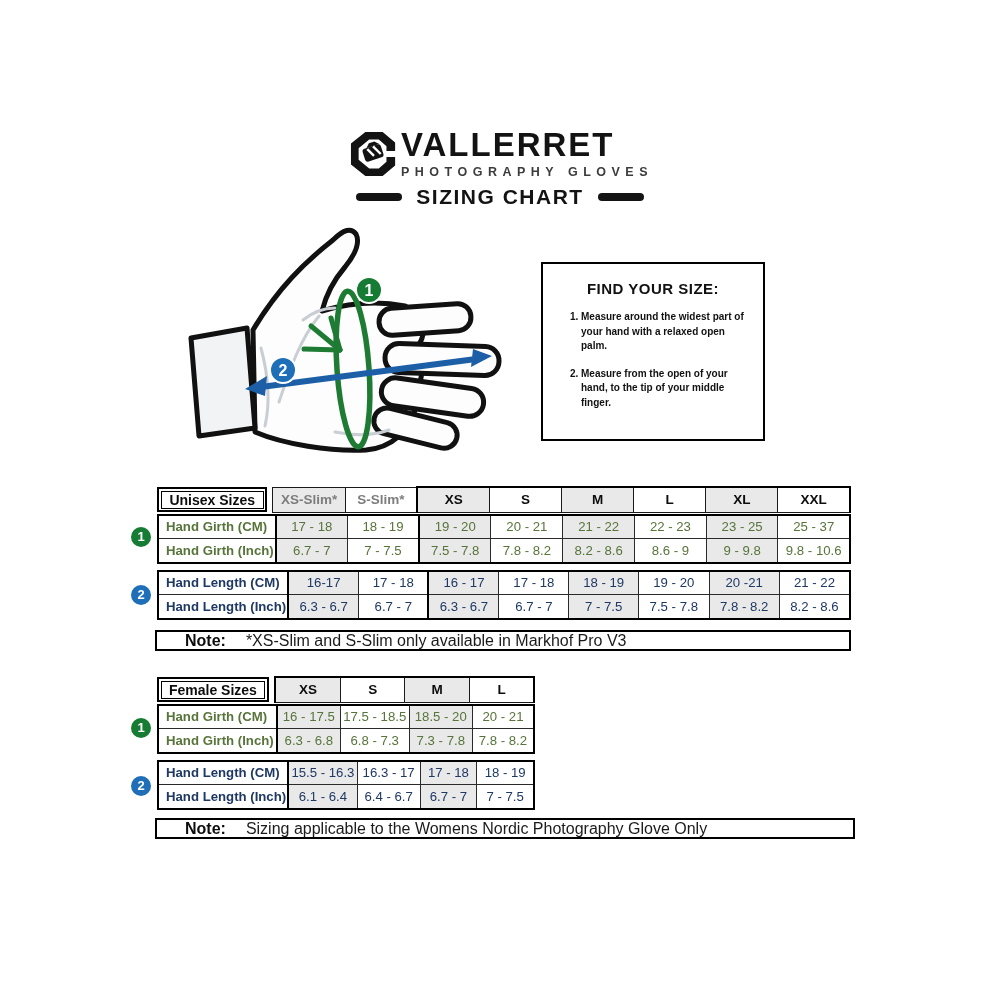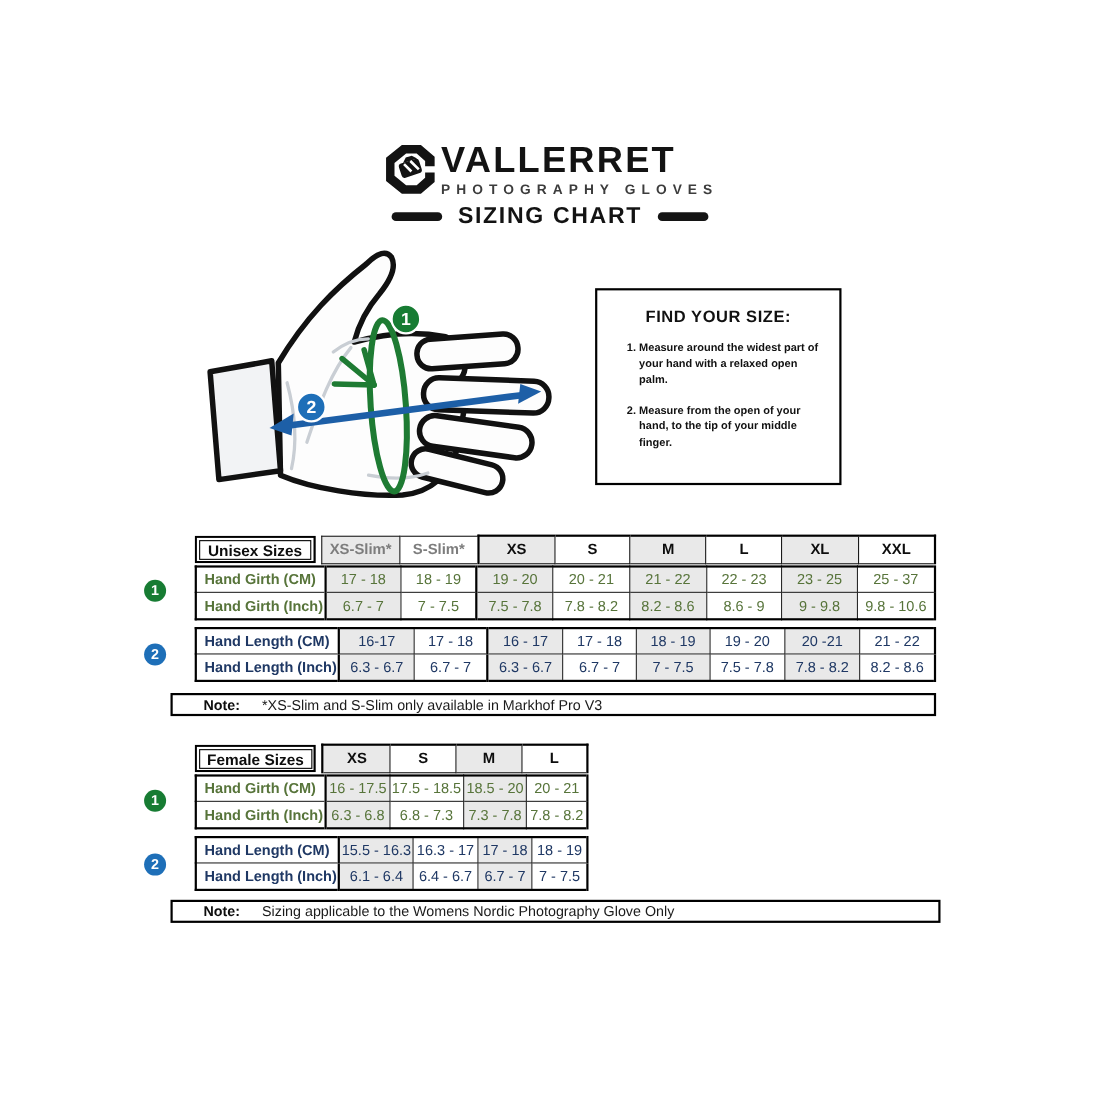--- a/index.html
+++ b/index.html
@@ -22,21 +22,21 @@
                  border:2.5px solid #000;box-sizing:border-box;background:#fff;}
   #find-size-heading{text-align:center;font-size:15px;font-weight:800;margin-top:16px;letter-spacing:.5px;}
   #find-size-steps{margin:13px 12px 0 14px;padding-left:24px;font-size:10px;font-weight:700;line-height:1.45;}
   #find-size-steps li{margin-bottom:13px;}
 
   
   #hand-figure{position:absolute;left:183px;top:220px;}
 
   
   .table-wrap{position:absolute;}
-  table.stable{border-collapse:collapse;table-layout:fixed;margin-left:20px;}
+  table.stable{border-collapse:collapse;table-layout:fixed;}
   table.stable td{box-sizing:border-box;overflow:hidden;white-space:nowrap;}
   .hdr td.ch{border:1.2px solid #1a1a1a;height:25px;text-align:center;
              font-size:13.5px;font-weight:700;color:#0d0d0d;}
   .hdr td.titlecell{border:none;padding:0 5px 0 0;height:25px;}
   .title-outer{border:2.5px solid #000;height:100%;box-sizing:border-box;padding:1.5px;}
   .title-inner{border:1px solid #000;height:100%;box-sizing:border-box;display:flex;
                align-items:center;justify-content:center;font-size:14px;font-weight:700;color:#0d0d0d;}
   table.grp{border:2.2px solid #000;margin-top:1px;}
   table.grp td{border:1.2px solid #2a2a2a;height:24px;font-size:13.2px;text-align:center;}
   td.lbl{text-align:left !important;padding-left:7px;font-weight:700;font-size:13.2px;}
@@ -45,21 +45,21 @@
   .length{color:var(--navy);}
   td.shade{background:var(--shade);}
   td.slim{color:#7d7d7d !important;}
   td.thickL{border-left:2.5px solid #000 !important;}
   td.thickR{border-right:2.5px solid #000 !important;}
   td.thickT{border-top:2.5px solid #000 !important;}
   .ggap{height:5px;}
 
   
   .note{position:absolute;height:21px;border:2px solid #000;box-sizing:border-box;background:#fff;
-        display:flex;align-items:center;font-size:13px;}
+        display:flex;align-items:center;font-size:16px;}
   .nlab{font-weight:800;margin-left:28px;color:#0d0d0d;}
   .ntext{margin-left:20px;color:#1b1b1b;font-weight:500;}
 
   
   .marker{position:absolute;width:20px;height:20px;border-radius:50%;color:#fff;
           font-size:13px;font-weight:800;text-align:center;line-height:20px;}
   .marker.g{background:var(--mgreen);}
   .marker.b{background:var(--mblue);}
 </style>
 </head>

